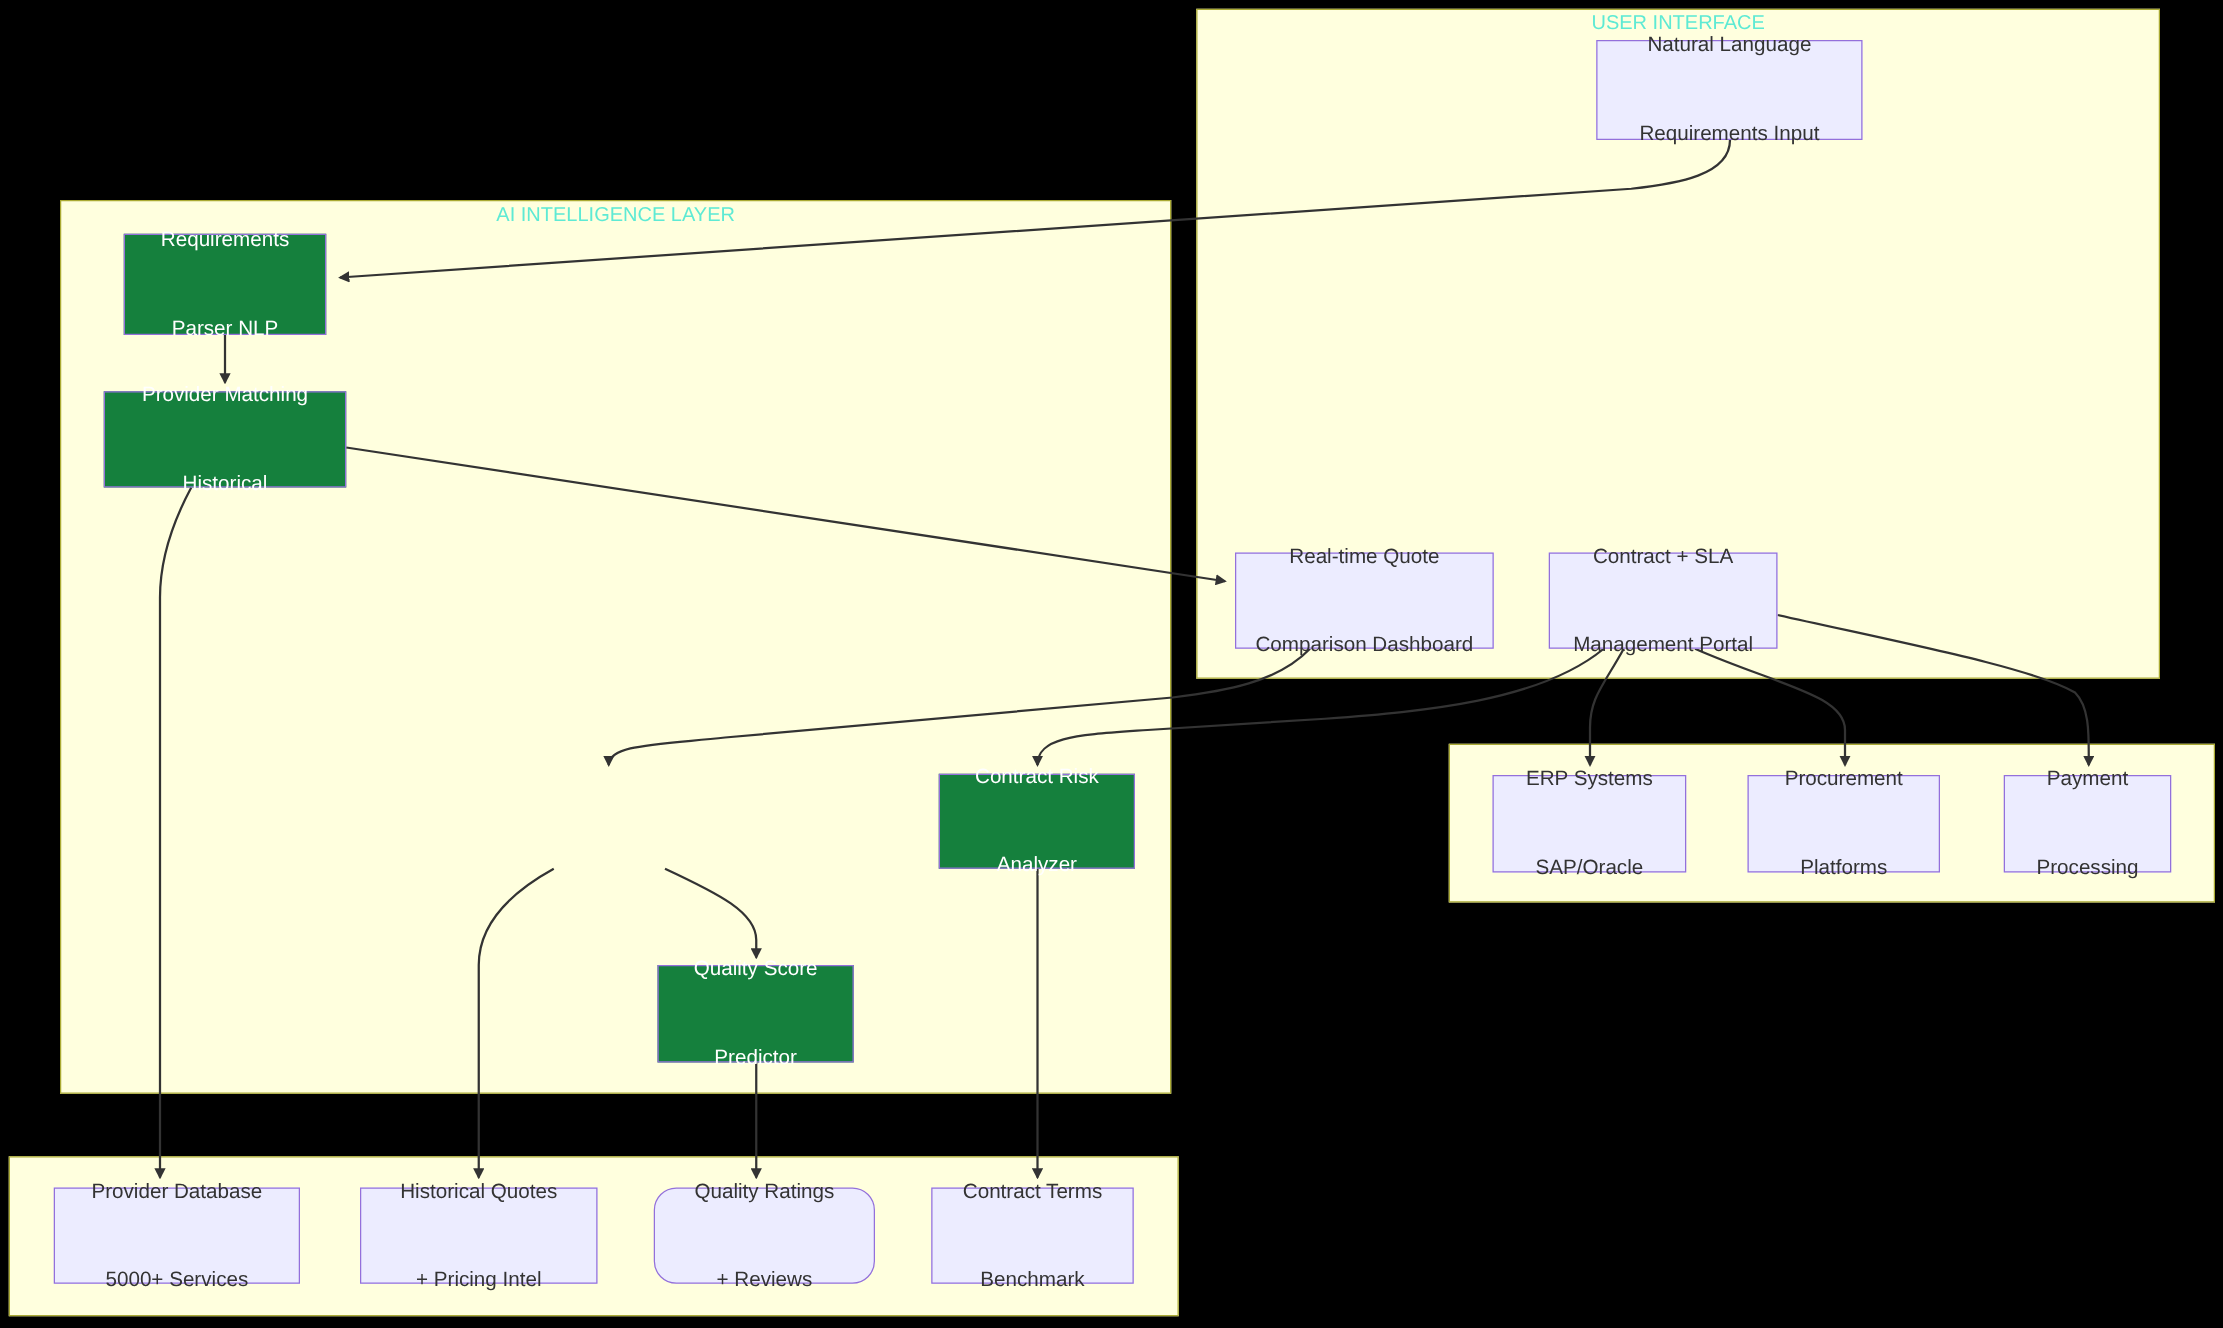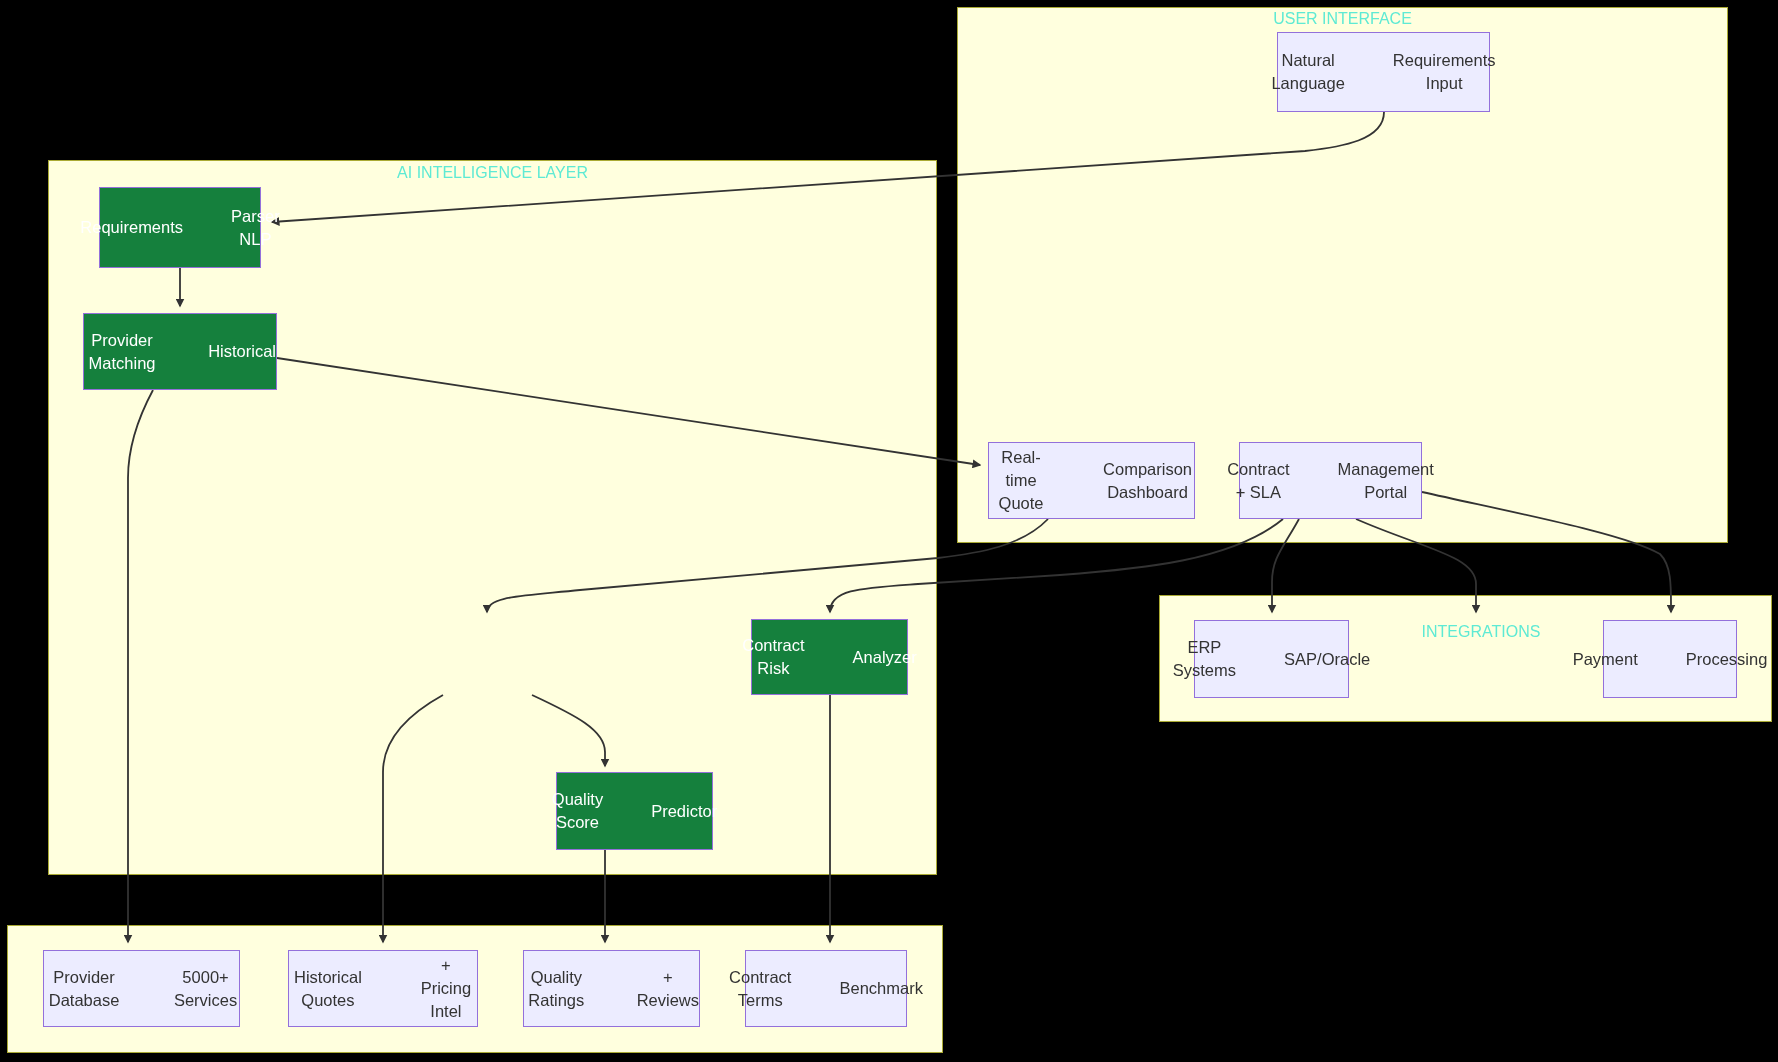--- a/index.html
+++ b/index.html
@@ -2,21 +2,21 @@
 <html><head>
 <meta charset="utf-8">
 <style>
   html,body{margin:0;padding:0;background:#000;}
   #canvas{position:relative;width:1778px;height:1062px;background:#000;overflow:hidden;
           font-family:"Liberation Sans","DejaVu Sans",sans-serif;}
   .subgraph{position:absolute;background:#FFFFDE;border:1.5px solid #AAAA33;box-sizing:border-box;z-index:1;}
   .subgraph-title{position:absolute;top:6px;left:0;right:0;text-align:center;
           color:#5eead4;font-size:16px;font-weight:400;z-index:2;}
   .edges{position:absolute;left:0;top:0;z-index:3;}
-  .node{position:absolute;box-sizing:border-box;display:flex;flex-direction:row;
+  .node{position:absolute;box-sizing:border-box;display:flex;flex-direction:column;
         justify-content:center;align-items:center;text-align:center;z-index:4;
         font-size:16.5px;line-height:23px;gap:48px;}
   .node.plain{background:#ECECFF;border:1px solid #9370DB;color:#333333;}
   .node.accent{background:#15803d;border:1px solid #9370DB;color:#ffffff;}
 </style>
 </head>
 <body>
 
 <div id="canvas">
 
@@ -72,43 +72,47 @@
     <span>Parser NLP</span>
   </div>
   <div class="node accent" style="left:83px;top:313px;width:194px;height:77px;">
     <span>Provider Matching</span>
     <span>Historical</span>
   </div>
   <div class="node accent" style="left:751px;top:619px;width:157px;height:76px;">
     <span>Contract Risk</span>
     <span>Analyzer</span>
   </div>
-  <div class="node accent" style="left:556px;top:772px;width:157px;height:78px;">
+  <div class="node accent" style="left:526px;top:772px;width:157px;height:78px;">
     <span>Quality Score</span>
     <span>Predictor</span>
   </div>
 
   <div class="node plain" style="left:1194px;top:620px;width:155px;height:78px;">
     <span>ERP Systems</span>
     <span>SAP/Oracle</span>
+  </div>
+  <div class="node plain" style="left:1398px;top:620px;width:154px;height:78px;">
+    <span>Procurement</span>
+    <span>Platforms</span>
   </div>
   <div class="node plain" style="left:1603px;top:620px;width:134px;height:78px;">
     <span>Payment</span>
     <span>Processing</span>
   </div>
 
   <div class="node plain" style="left:43px;top:950px;width:197px;height:77px;">
     <span>Provider Database</span>
     <span>5000+ Services</span>
   </div>
   <div class="node plain" style="left:288px;top:950px;width:190px;height:77px;">
     <span>Historical Quotes</span>
     <span>+ Pricing Intel</span>
   </div>
-  <div class="node plain" style="left:523px;top:950px;width:177px;height:77px;">
+  <div class="node plain" style="left:523px;top:950px;width:177px;height:77px;border-radius:18px;">
     <span>Quality Ratings</span>
     <span>+ Reviews</span>
   </div>
   <div class="node plain" style="left:745px;top:950px;width:162px;height:77px;">
     <span>Contract Terms</span>
     <span>Benchmark</span>
   </div>
 
 </div>
 

